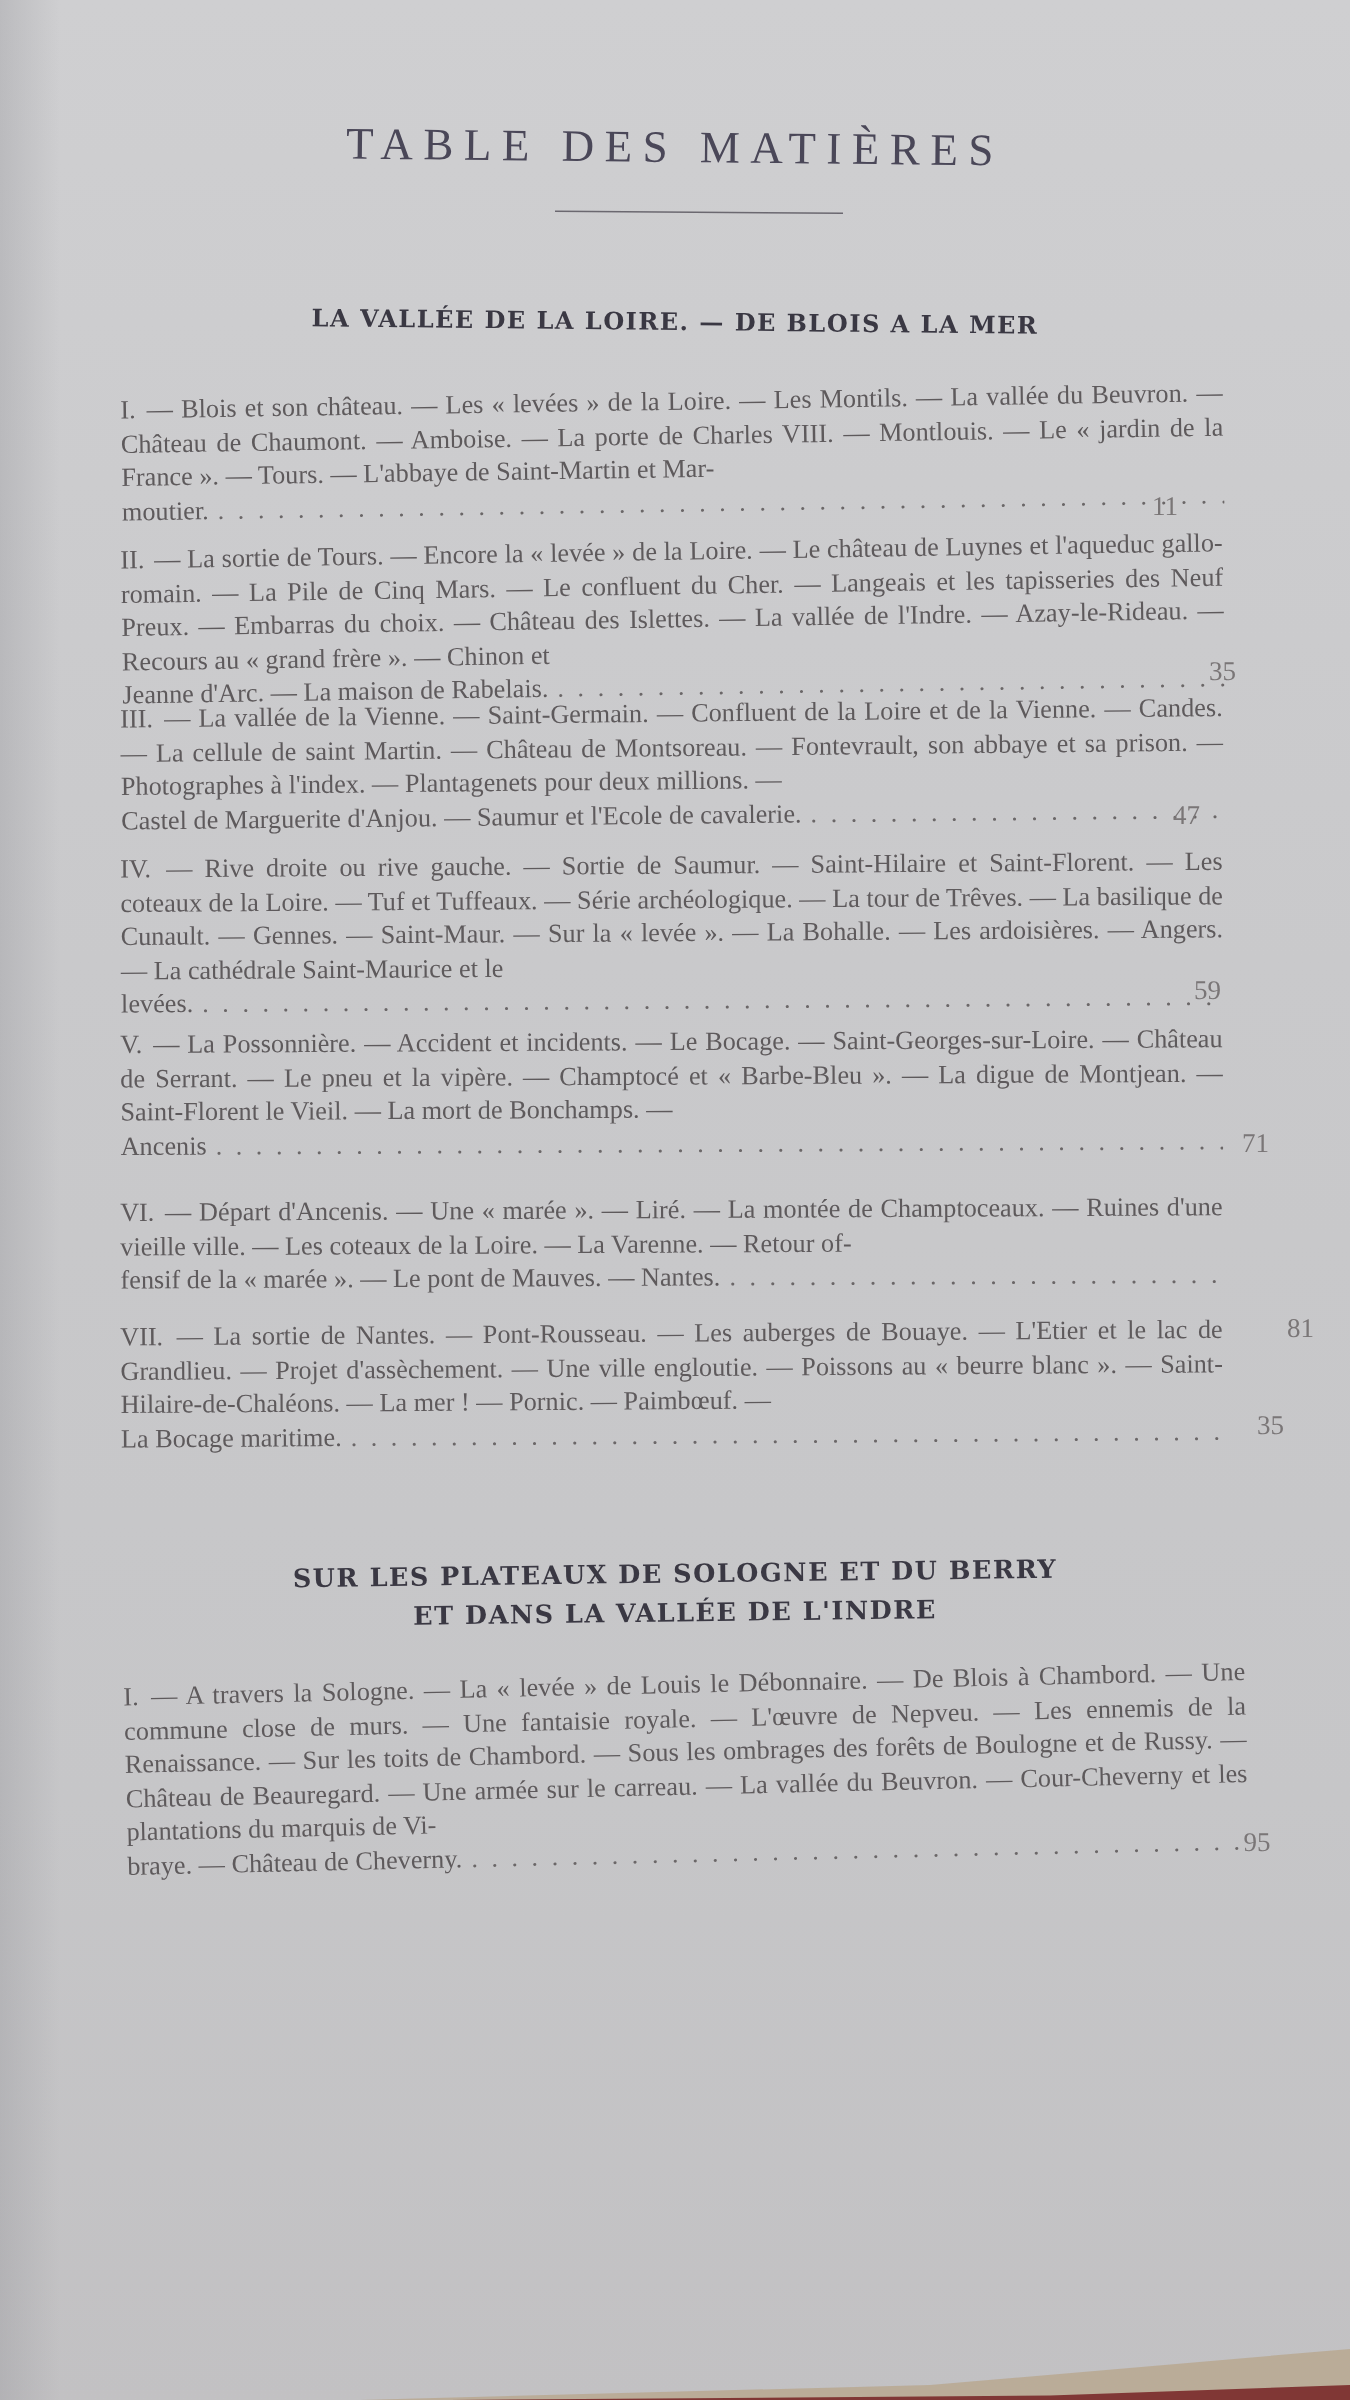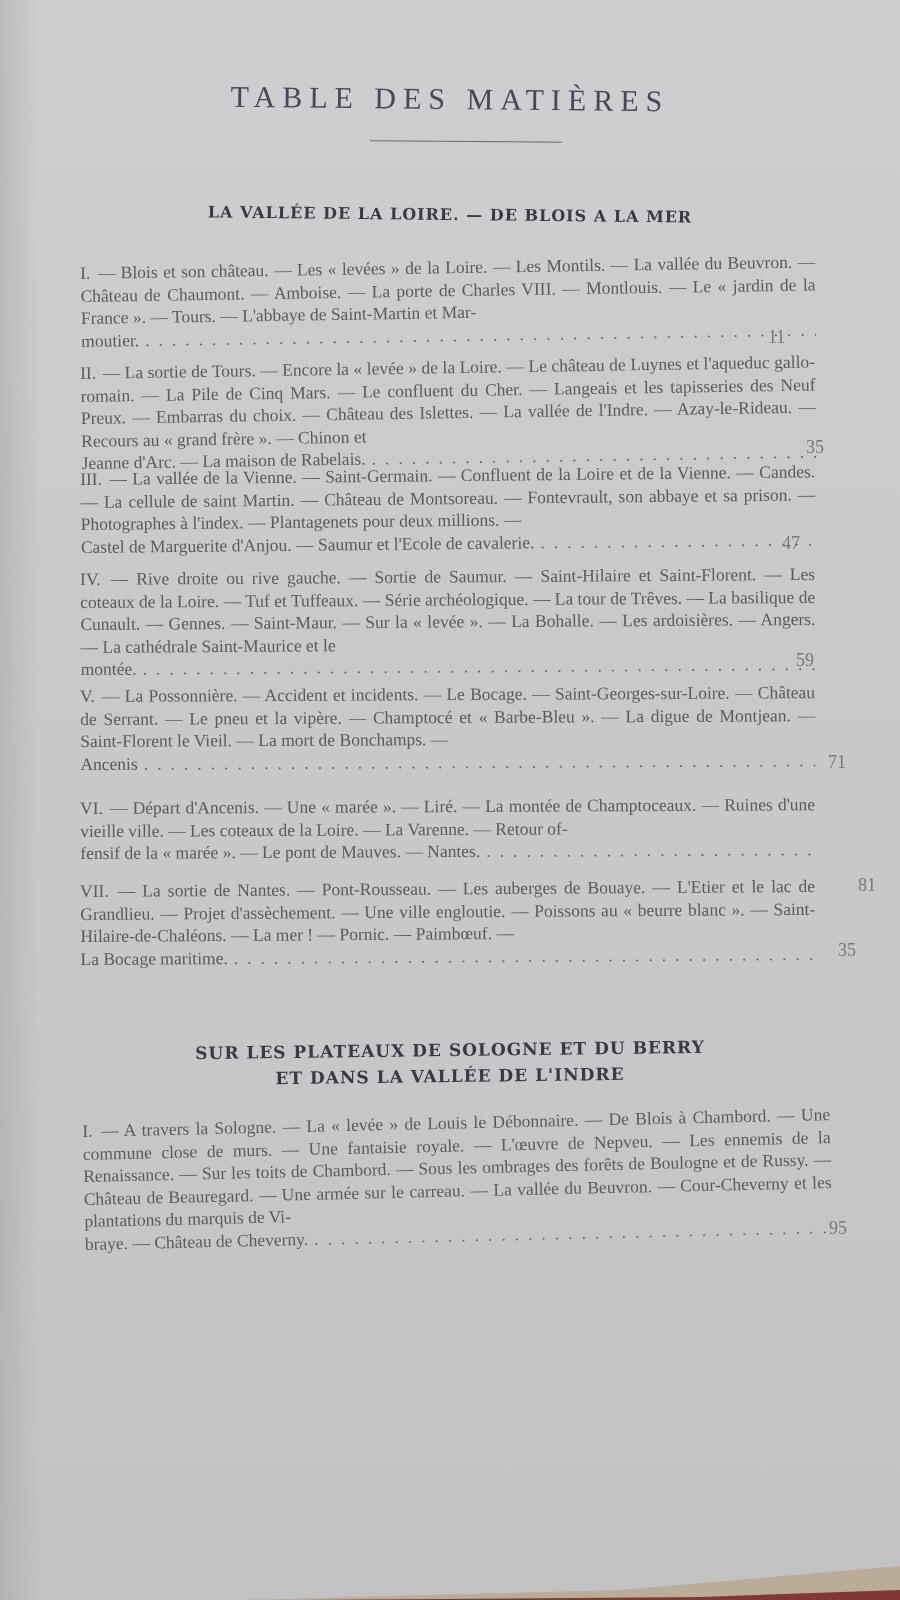--- a/index.html
+++ b/index.html
@@ -134,21 +134,21 @@
       <span>Castel de Marguerite d'Anjou. — Saumur et l'Ecole de cavalerie.</span>
       <span class="dots">..........................................................................</span>
     </div>
   </div>
   <div class="pg" style="left:782px; top:533px;">47</div>
 
   <div class="entry" style="top:568px; transform:rotate(-0.4deg);">
     <span class="num">IV.</span>
     <span>— Rive droite ou rive gauche. — Sortie de Saumur. — Saint-Hilaire et Saint-Florent. — Les coteaux de la Loire. — Tuf et Tuffeaux. — Série archéologique. — La tour de Trêves. — La basilique de Cunault. — Gennes. — Saint-Maur. — Sur la « levée ». — La Bohalle. — Les ardoisières. — Angers. — La cathédrale Saint-Maurice et le</span>
     <div class="last">
-      <span>montée.</span>
+      <span>levées.</span>
       <span class="dots">..........................................................................</span>
     </div>
   </div>
   <div class="pg" style="left:796px; top:650px;">59</div>
 
   <div class="entry" style="top:685px; transform:rotate(-0.3deg);">
     <span class="num">V.</span>
     <span>— La Possonnière. — Accident et incidents. — Le Bocage. — Saint-Georges-sur-Loire. — Château de Serrant. — Le pneu et la vipère. — Champtocé et « Barbe-Bleu ». — La digue de Montjean. — Saint-Florent le Vieil. — La mort de Bonchamps. —</span>
     <div class="last">
       <span>Ancenis</span>

